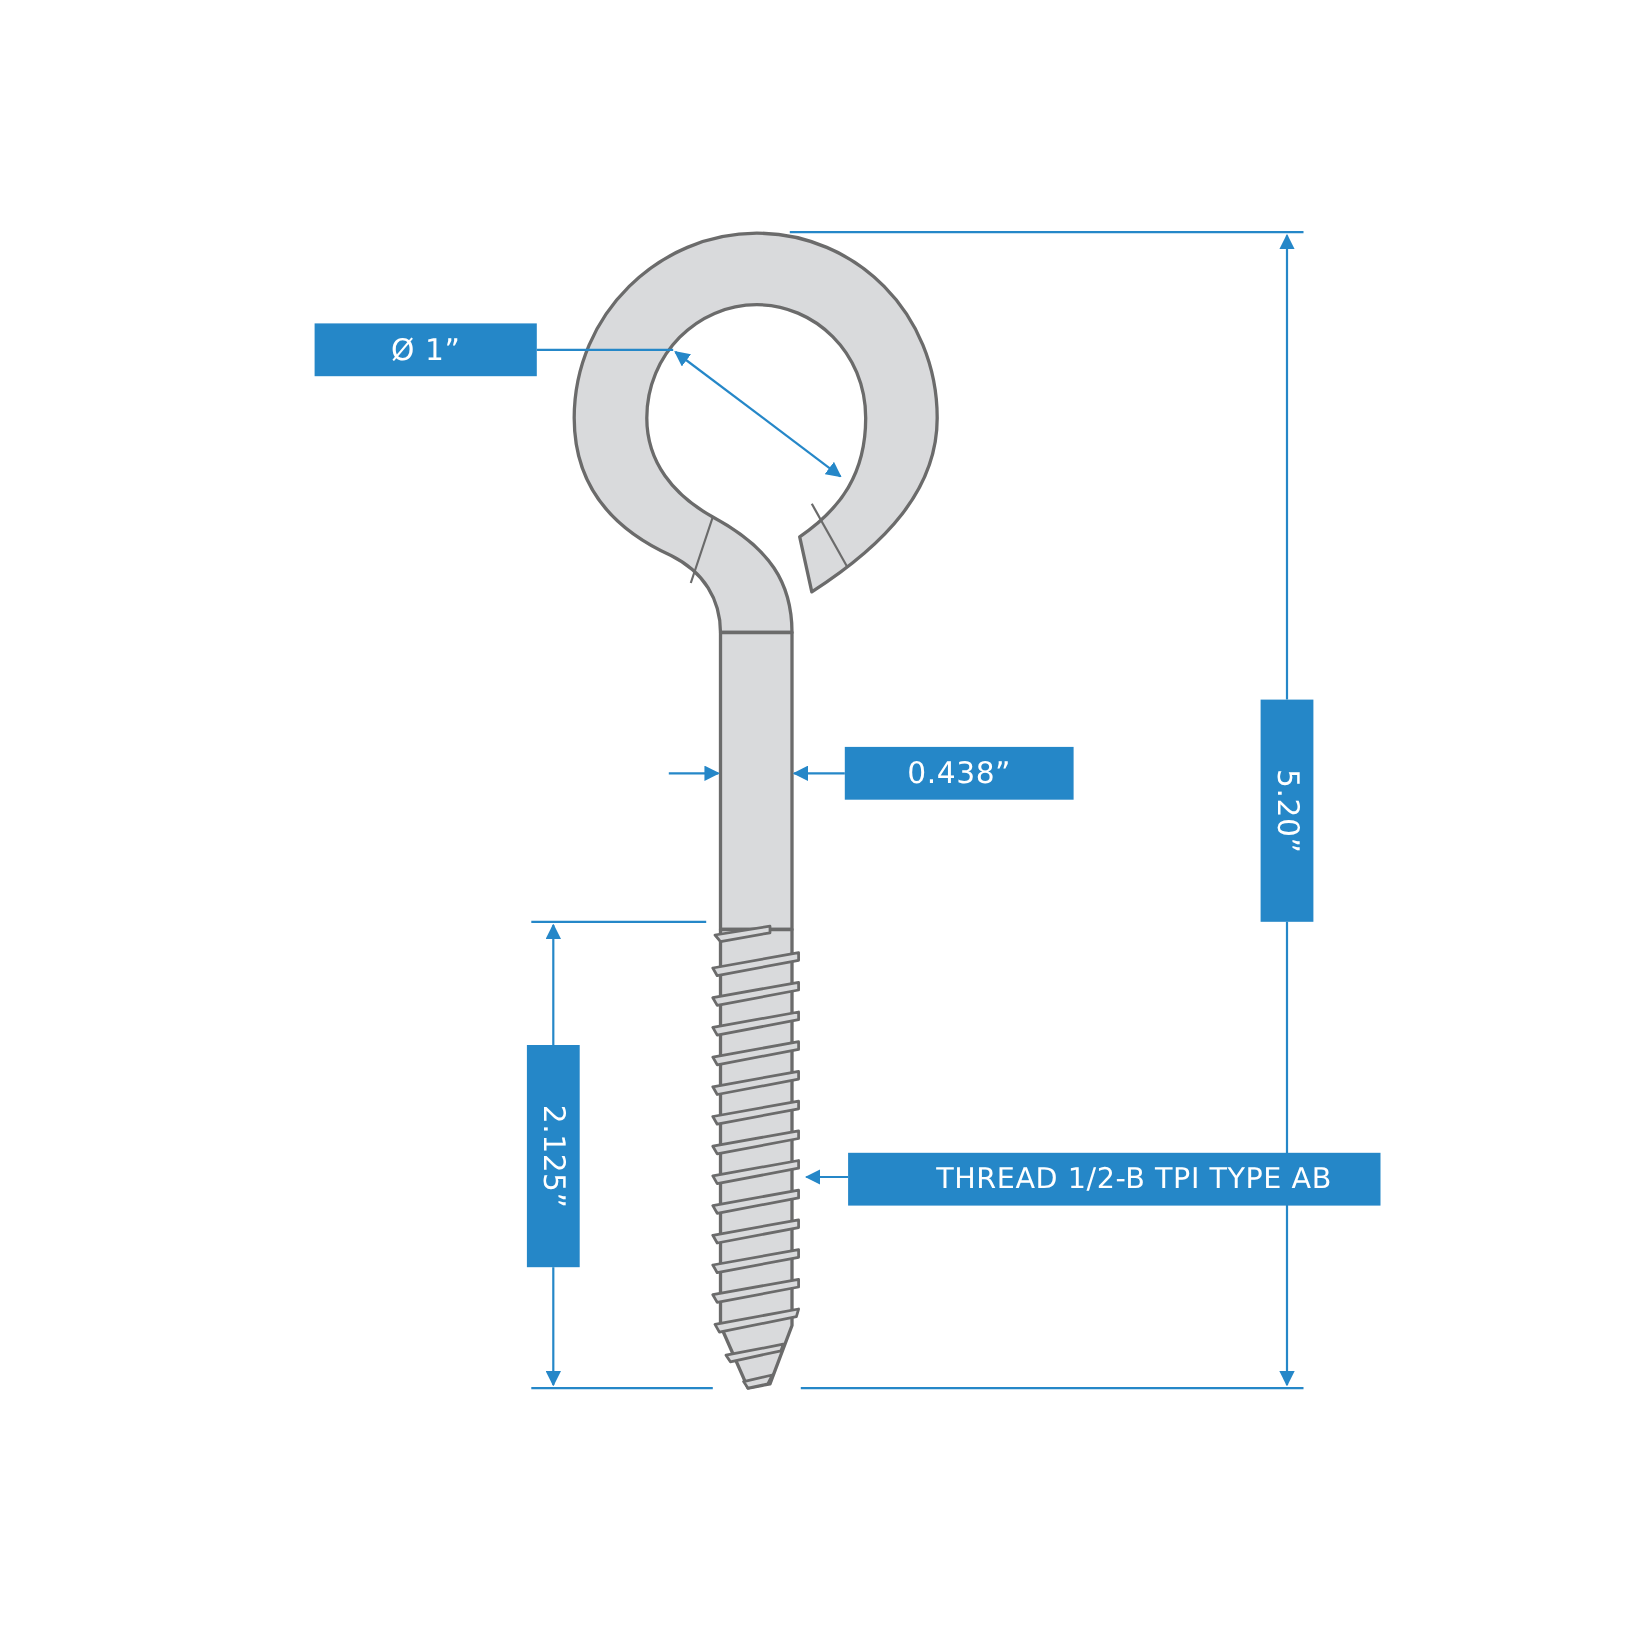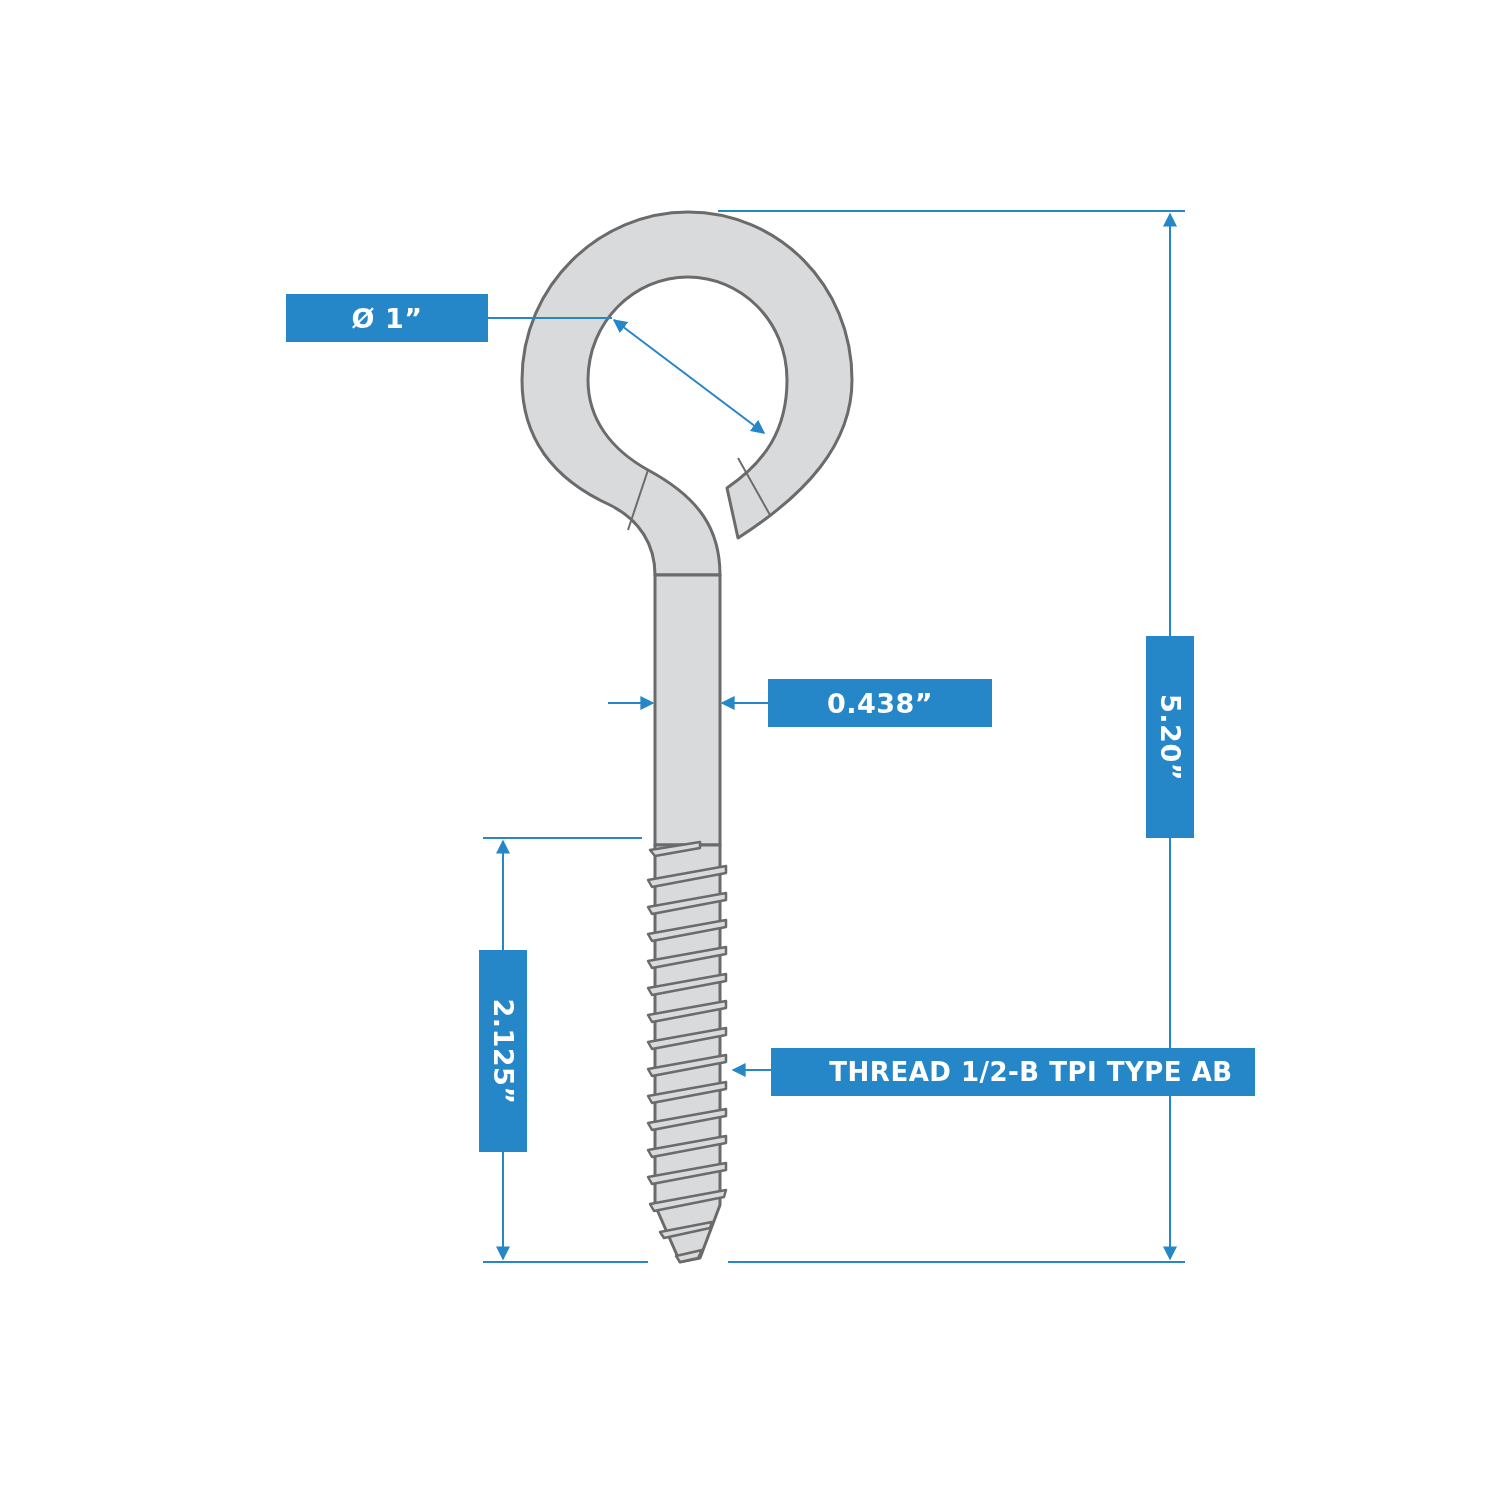--- a/index.html
+++ b/index.html
@@ -1,21 +1,21 @@
 <!DOCTYPE html>
 <html><head>
 <meta charset="utf-8">
 <style>
   html, body { margin: 0; padding: 0; background: #ffffff; }
   body { width: 1500px; height: 1500px; position: relative; overflow: hidden;
          font-family: "DejaVu Sans", "Liberation Sans", sans-serif; }
   #stage { position: absolute; left: 0; top: 0; width: 1500px; height: 1500px; }
   .label-box {
     position: absolute; background: #2587c8; color: #ffffff;
-    font-weight: bold; display: flex; align-items: center; justify-content: center;
+    font-weight: normal; display: flex; align-items: center; justify-content: center;
     letter-spacing: 0.5px; white-space: nowrap;
   }
   .label-box.vertical span { transform: rotate(90deg); display: inline-block; }
 </style>
 </head>
 <body>
 
 <div id="stage">
   <svg width="1500" height="1500" viewBox="0 0 1500 1500" xmlns="http://www.w3.org/2000/svg">
     <defs>
@@ -87,21 +87,21 @@
 
       <line x1="771" y1="1070" x2="733" y2="1070" marker-end="url(#arr)"></line>
     </g>
   </svg>
 
   
   <div class="label-box" style="left:286px; top:294px; width:202px; height:48px; font-size:27px;">
     <span>Ø  1”</span>
   </div>
 
-  <div class="label-box" style="left:768px; top:679px; width:224px; height:48px; font-size:27px;">
+  <div class="label-box" style="left:768px; top:679px; width:208px; height:48px; font-size:27px;">
     <span>0.438”</span>
   </div>
 
   <div class="label-box vertical" style="left:1146px; top:636px; width:48px; height:202px; font-size:27px;">
     <span>5.20”</span>
   </div>
 
   <div class="label-box vertical" style="left:479px; top:950px; width:48px; height:202px; font-size:27px;">
     <span>2.125”</span>
   </div>

